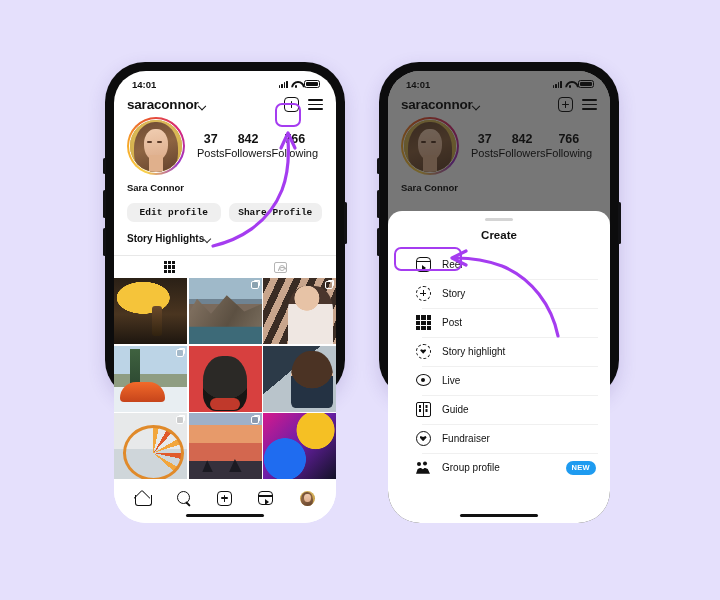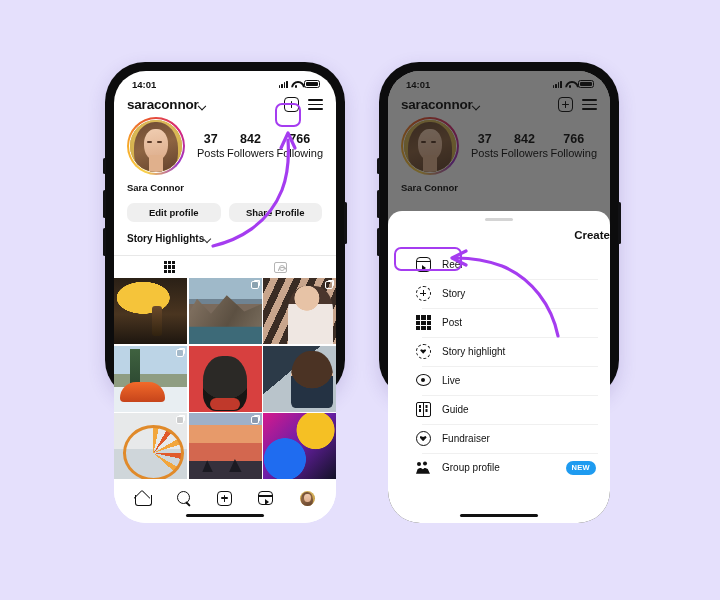--- a/index.html
+++ b/index.html
@@ -111,28 +111,28 @@
   .pf-hair { position:absolute; left:8%; top:4%; width:84%; height:104%;
              background: linear-gradient(160deg,#6d4a33,#8d6442 45%,#5d3d2a); border-radius:48% 48% 42% 42%; }
   .pf-face { position:absolute; left:26%; top:17%; width:47%; height:62%;
              background: linear-gradient(170deg,#f0cdb1,#dcab89); border-radius:46% 46% 50% 50%; }
   .pf-neck { position:absolute; left:36%; top:68%; width:28%; height:32%;
              background:#e0b08c; }
   .pf-eye  { position:absolute; width:5px; height:2px; background:#5a3a28; border-radius:2px; top:40%; }
   .pf-eye.l{ left:32%; } .pf-eye.r{ left:52%; }
   .pf-bg   { position:absolute; inset:0; background: radial-gradient(circle at 50% 35%, #e8c968, #c9a43f); }
 
-  .stats { display:flex; flex:1; justify-content:space-between; padding-left:6px; }
+  .stats { display:flex; flex:1; justify-content:flex-start; padding-left:6px; }
   .stat { text-align:center; }
   .stat .n { font-size: 12.5px; font-weight: bold; color:#111; line-height:1.15; }
   .stat .l { font-size: 11px; color:#111; line-height:1.3; }
   .fullname { font-size: 9.5px; font-weight:bold; color:#111; padding: 7px 13px 0 13px; }
 
   
-  .btn-row { display:flex; gap:8px; padding: 10px 14px 0 13px; }
+  .btn-row { display:flex; gap:8px; padding: 10px 14px 0 13px; font-family: Liberation Mono, monospace; }
   .pill {
     flex:1; background:#efefef; border-radius:7px; height:19px;
     display:flex; align-items:center; justify-content:center;
     font-size:9.5px; font-weight:bold; color:#111;
   }
   .highlights-row {
     display:flex; align-items:center; justify-content:flex-start;
     padding: 11px 13px 0 13px;
   }
   .highlights-row .t { font-size:10px; font-weight:bold; color:#111; }
@@ -237,21 +237,21 @@
   }
 
   
   .dim-layer { position:absolute; inset:0; background: rgba(20,20,20,.58); }
   .sheet {
     position:absolute; left:0; right:0; bottom:0; height: 312px;
     background:#fff; border-radius:14px 14px 32px 32px;
   }
   .grabber { width:28px; height:3.2px; background:#d4d4d4; border-radius:2px;
              margin: 7px auto 0 auto; }
-  .sheet-title { text-align:right; font-size:11.5px; font-weight:bold; color:#111; margin-top:8px; }
+  .sheet-title { text-align:center; font-size:11.5px; font-weight:bold; color:#111; margin-top:8px; }
   .create-list { margin-top: 9px; padding: 0 0 0 0; }
   .cr-item {
     display:flex; align-items:center; height:29px; padding: 0 14px 0 28px;
     position:relative;
   }
   .cr-item + .cr-item::before{
     content:""; position:absolute; left:34px; right:12px; top:0; height:1px; background:#f0f0f0;
   }
   .cr-ico { width:15px; height:15px; flex:0 0 15px; margin-right:11px; position:relative; }
   .cr-label { font-size:10px; color:#111; }

